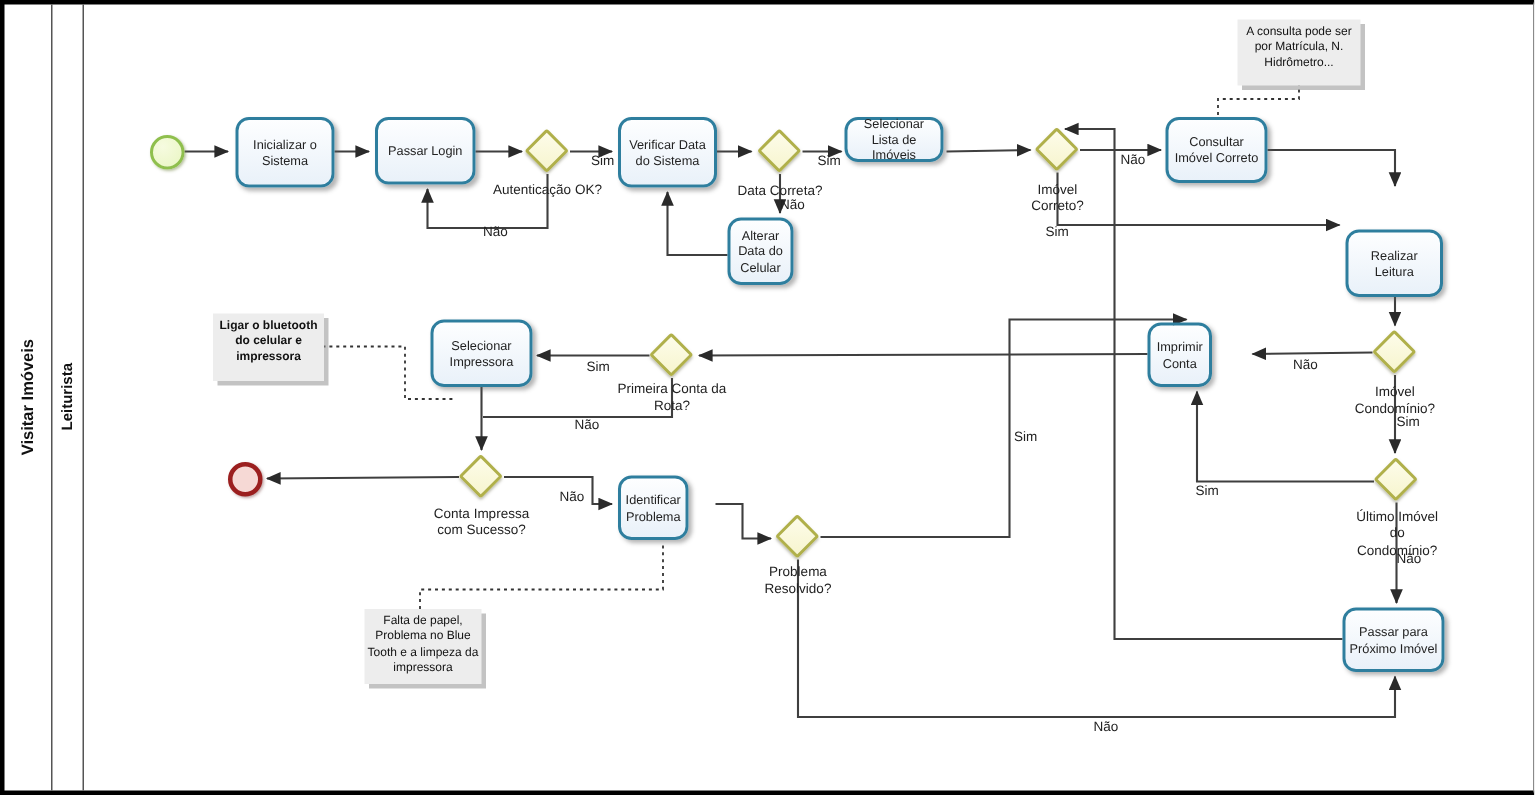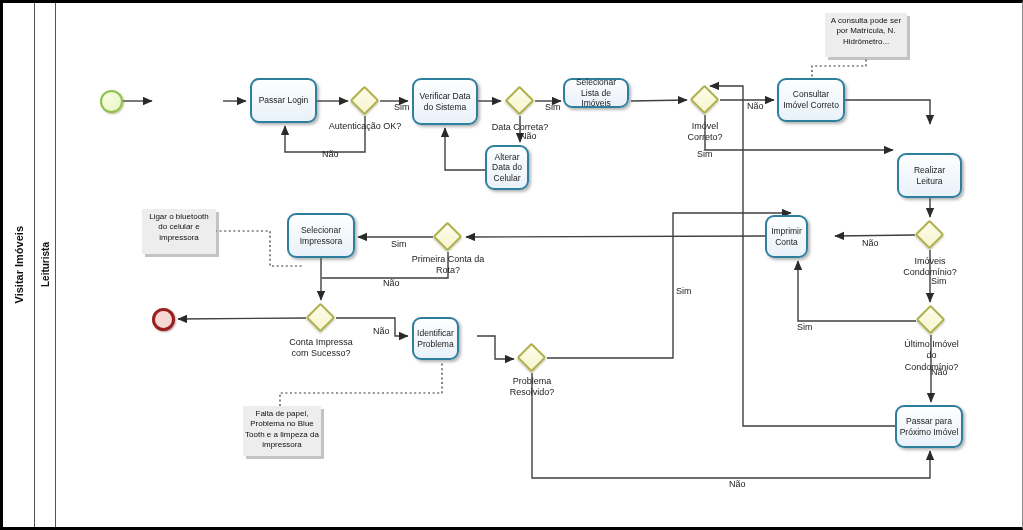--- a/index.html
+++ b/index.html
@@ -95,20 +95,21 @@
     <polyline class="flow" points="532,373 532,478 930,478 930,451" marker-end="url(#arr)"></polyline>
     <polyline class="flow" points="895,426 743,426 743,86 710,86" marker-end="url(#arr)"></polyline>
     <polyline class="assoc" points="866,55 866,66 812,66 812,77"></polyline>
     <polyline class="assoc" points="215,231 270,231 270,266 302,266"></polyline>
     <polyline class="assoc" points="280,406 280,393 442,393 442,361"></polyline>
   </svg>
 
   <div class="evt start" style="left:100px;top:90px;"></div>
   <div class="evt end" style="left:152px;top:308px;"></div>
 
+  <div class="task" style="left:157px;top:78px;width:66px;height:47px;">Inicializar o Sistema</div>
   <div class="task" style="left:250px;top:78px;width:67px;height:45px;">Passar Login</div>
   <div class="task" style="left:412px;top:78px;width:66px;height:47px;">Verificar Data do Sistema</div>
   <div class="task" style="left:563px;top:78px;width:66px;height:30px;">Selecionar Lista de Imóveis</div>
   <div class="task" style="left:485px;top:145px;width:44px;height:45px;">Alterar Data do Celular</div>
   <div class="task" style="left:777px;top:78px;width:68px;height:44px;">Consultar Imóvel Correto</div>
   <div class="task" style="left:897px;top:127px;width:65px;height:45px;margin-top:26px;">Realizar Leitura</div>
   <div class="task" style="left:765px;top:215px;width:43px;height:43px;text-align:center;">Imprimir Conta</div>
   <div class="task" style="left:287px;top:213px;width:68px;height:45px;">Selecionar Impressora</div>
   <div class="task" style="left:412px;top:317px;width:47px;height:43px;">Identificar Problema</div>
   <div class="task" style="left:895px;top:405px;width:68px;height:43px;">Passar para Próximo Imóvel</div>
@@ -121,25 +122,25 @@
   <div class="gw" style="left:521px;top:347px;"></div>
   <div class="gw" style="left:919px;top:224px;"></div>
   <div class="gw" style="left:920px;top:309px;"></div>
 
   <div class="gw-label" style="left:325px;top:121px;width:80px;">Autenticação OK?</div>
   <div class="gw-label" style="left:480px;top:122px;width:80px;">Data Correta?</div>
   <div class="gw-label" style="left:675px;top:121px;width:60px;">Imóvel Correto?</div>
   <div class="gw-label" style="left:408px;top:254px;width:80px;">Primeira Conta da Rota?</div>
   <div class="gw-label" style="left:281px;top:337px;width:80px;">Conta Impressa com Sucesso?</div>
   <div class="gw-label" style="left:497px;top:376px;width:70px;">Problema Resolvido?</div>
-  <div class="gw-label" style="left:895px;top:256px;width:70px;">Imóveis Condomínio?</div>
+  <div class="gw-label" style="left:895px;top:256px;width:70px;">Imóvel Condomínio?</div>
   <div class="gw-label" style="left:903px;top:339px;width:57px;">Último Imóvel do Condomínio?</div>
 
   <div class="ann" style="left:825px;top:13px;width:82px;height:44px;">A consulta pode ser por Matrícula, N. Hidrômetro...</div>
-  <div class="ann" style="left:142px;top:209px;width:74px;height:45px;">Ligar o bluetooth do celular e impressora</div>
+  <div class="ann" style="left:142px;top:209px;width:74px;height:45px;font-weight:bold;">Ligar o bluetooth do celular e impressora</div>
   <div class="ann" style="left:243px;top:406px;width:78px;height:50px;">Falta de papel, Problema no Blue Tooth e a limpeza da impressora</div>
 
   <div class="flabel" style="left:394px;top:102px;">Sim</div>
   <div class="flabel" style="left:322px;top:149px;">Não</div>
   <div class="flabel" style="left:545px;top:102px;">Sim</div>
   <div class="flabel" style="left:520px;top:131px;">Não</div>
   <div class="flabel" style="left:747px;top:101px;">Não</div>
   <div class="flabel" style="left:697px;top:149px;">Sim</div>
   <div class="flabel" style="left:862px;top:238px;">Não</div>
   <div class="flabel" style="left:931px;top:276px;">Sim</div>

